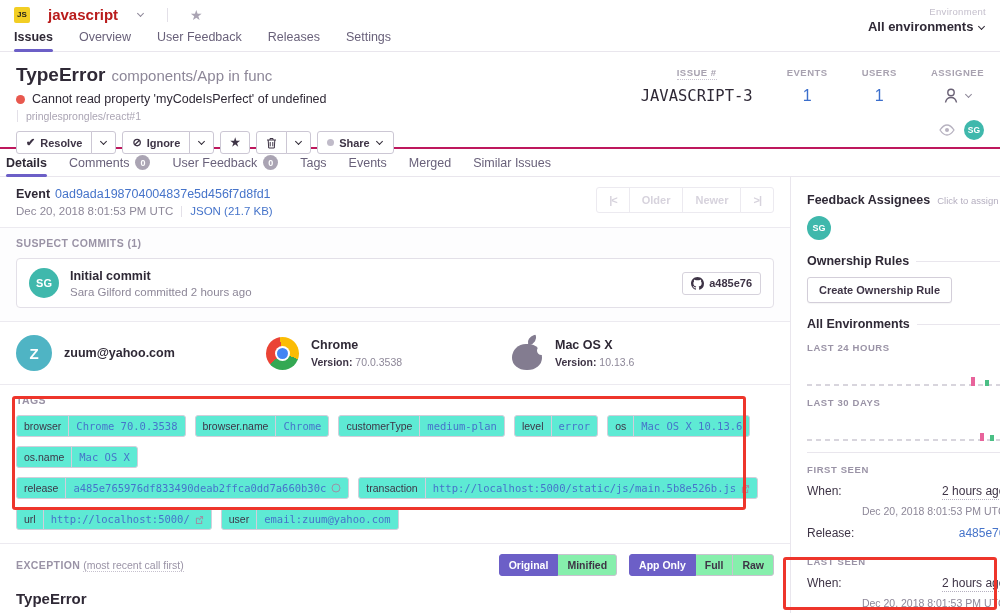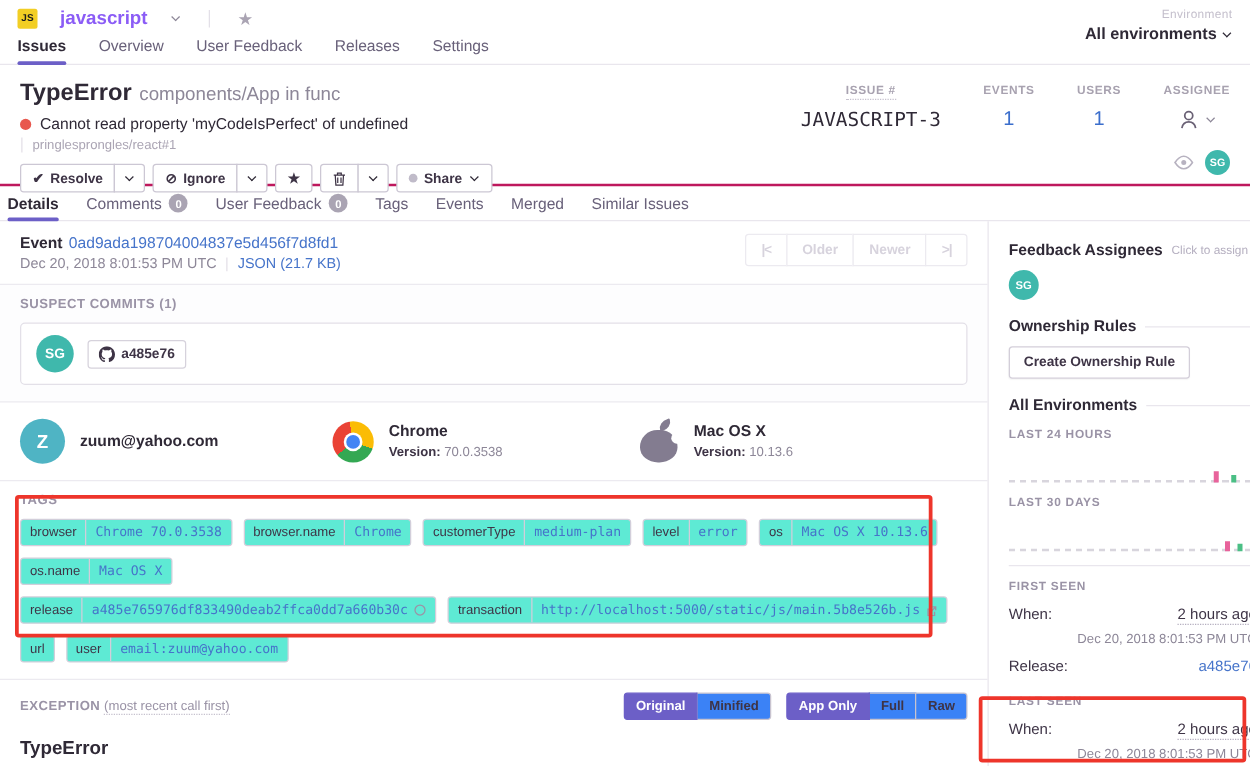--- a/index.html
+++ b/index.html
@@ -6,21 +6,21 @@
   html,body { background:#fff; }
   body { font-family: "Liberation Sans", sans-serif; color:#2f2936; }
   .page { position:relative; width:1000px; height:613px; background:#fff; overflow:hidden; }
   .mono { font-family:"DejaVu Sans Mono", monospace; }
 
   
   .topbar { display:flex; justify-content:space-between; align-items:flex-start; padding:6px 14px 0 14px; height:30px; }
   .proj { display:flex; align-items:center; gap:18px; }
   .js-badge { width:16px; height:16px; background:#F2CE24; color:#1d1d1d; font-size:8px; font-weight:bold;
               display:inline-flex; align-items:center; justify-content:center; border-radius:2px; }
-  .proj-name { font-size:15px; font-weight:bold; color:#8b5cf6; }
+  .proj-name { font-size:15px; font-weight:bold; color:#b91c1c; }
   .chev { display:inline-block; width:5px; height:5px; border-right:1.5px solid #8d8798; border-bottom:1.5px solid #8d8798;
           transform:rotate(45deg); margin:0 2px 2px 2px; }
   .chev.dark { border-color:#2f2936; }
   .vdiv { width:1px; height:14px; background:#e3e0e8; margin:0 4px; }
   .proj-star { color:#aaa4b3; font-size:14px; line-height:1; }
   .env { text-align:right; }
   .env-label { font-size:9.5px; color:#c4bfcc; letter-spacing:.3px; }
   .env-value { font-size:13px; font-weight:bold; color:#2f2936; margin-top:2px; }
 
   
@@ -119,21 +119,21 @@
         display:flex; align-items:center; gap:5px; height:100%; }
   .picon { display:inline-flex; color:#9a94a6; }
 
   
   .exc-sec { padding:10px 16px 0 16px; }
   .exc-head { display:flex; justify-content:space-between; align-items:center; }
   .exc-label { font-size:10.5px; font-weight:bold; letter-spacing:.4px; color:#9a93a6; }
   .exc-note { font-weight:normal; text-transform:none; letter-spacing:0; border-bottom:1px dotted #c6c1ce; margin-left:3px;margin-top:43px; }
   .toggles { display:flex; gap:12px; }
   .tgroup { display:flex; }
-  .tg { font-size:10.5px; font-weight:bold; color:#3E3446; background:#3b82f6; border:1px solid #c8c3cf; padding:4px 9px; margin-left:-1px; }
+  .tg { font-size:10.5px; font-weight:bold; color:#3E3446; background:#86efac; border:1px solid #c8c3cf; padding:4px 9px; margin-left:-1px; }
   .tg:first-child { border-radius:3px 0 0 3px; margin-left:0; }
   .tg:last-child { border-radius:0 3px 3px 0; }
   .tg.on { background:#6C5FC7; border-color:#6C5FC7; color:#fff; position:relative; }
   .exc-type { font-size:15px; font-weight:bold; margin-top:14px; }
 
   
   .sb-head { display:flex; align-items:center; gap:7px; margin-top:2px; }
   .sb-title { font-size:12.5px; font-weight:bold; white-space:nowrap; }
   .sb-hint { font-size:9.5px; color:#b5afc0; white-space:nowrap; }
   .sb-line { flex:1; border-top:1px solid #e9e6ed; }
@@ -314,20 +314,24 @@
           <button class="pg">Older</button>
           <button class="pg">Newer</button>
           <button class="pg">&gt;|</button>
         </div>
       </div>
 
       <div class="commits">
         <div class="sec-label">SUSPECT COMMITS (1)</div>
         <div class="commit-card">
           <span class="avatar av30">SG</span>
+          <div class="commit-info">
+            <div class="commit-title">Initial commit</div>
+            <div class="commit-by">Sara Gilford committed 2 hours ago</div>
+          </div>
           <button class="sha-btn">
             <svg width="13" height="13" viewBox="0 0 16 16">
                 <path fill="#3E3446" d="M8 0C3.58 0 0 3.58 0 8c0 3.54 2.29 6.53 5.47 7.59.4.07.55-.17.55-.38 0-.19-.01-.82-.01-1.49-2.01.37-2.53-.49-2.69-.94-.09-.23-.48-.94-.82-1.13-.28-.15-.68-.52-.01-.53.63-.01 1.08.58 1.23.82.72 1.21 1.87.87 2.33.66.07-.52.28-.87.51-1.07-1.78-.2-3.64-.89-3.64-3.95 0-.87.31-1.59.82-2.15-.08-.2-.36-1.02.08-2.12 0 0 .67-.21 2.2.82.64-.18 1.32-.27 2-.27s1.36.09 2 .27c1.53-1.04 2.2-.82 2.2-.82.44 1.1.16 1.92.08 2.12.51.56.82 1.27.82 2.15 0 3.07-1.87 3.75-3.65 3.95.29.25.54.73.54 1.48 0 1.07-.01 1.93-.01 2.2 0 .21.15.46.55.38A8.01 8.01 0 0 0 16 8c0-4.42-3.58-8-8-8z"></path>
               </svg>
             <span>a485e76</span>
           </button>
         </div>
       </div>
 
       <div class="ctx-row">
@@ -404,20 +408,29 @@
                     <path d="M1 3h4v1.2H2.2v4.6h4.6V6H8v4H1z" fill="#9a94a6"></path>
                     <path d="M5.4 1H9v3.6H7.8V3L4.8 6l-.8-.8 3-3H5.4z" fill="#9a94a6"></path>
                   </svg>
                 </span>
               </span>
             </span>
         </div>
         <div class="tag-row">
           <span class="pill">
               <span class="pk">url</span>
+              <span class="pv">
+                <span>http://localhost:5000/</span>
+                <span class="picon">
+                  <svg width="9" height="9" viewBox="0 0 10 10">
+                    <path d="M1 3h4v1.2H2.2v4.6h4.6V6H8v4H1z" fill="#9a94a6"></path>
+                    <path d="M5.4 1H9v3.6H7.8V3L4.8 6l-.8-.8 3-3H5.4z" fill="#9a94a6"></path>
+                  </svg>
+                </span>
+              </span>
             </span>
           <span class="pill">
               <span class="pk">user</span>
               <span class="pv">email:zuum@yahoo.com</span>
             </span>
         </div>
       </div>
 
       <div class="exc-sec">
         <div class="exc-head">

